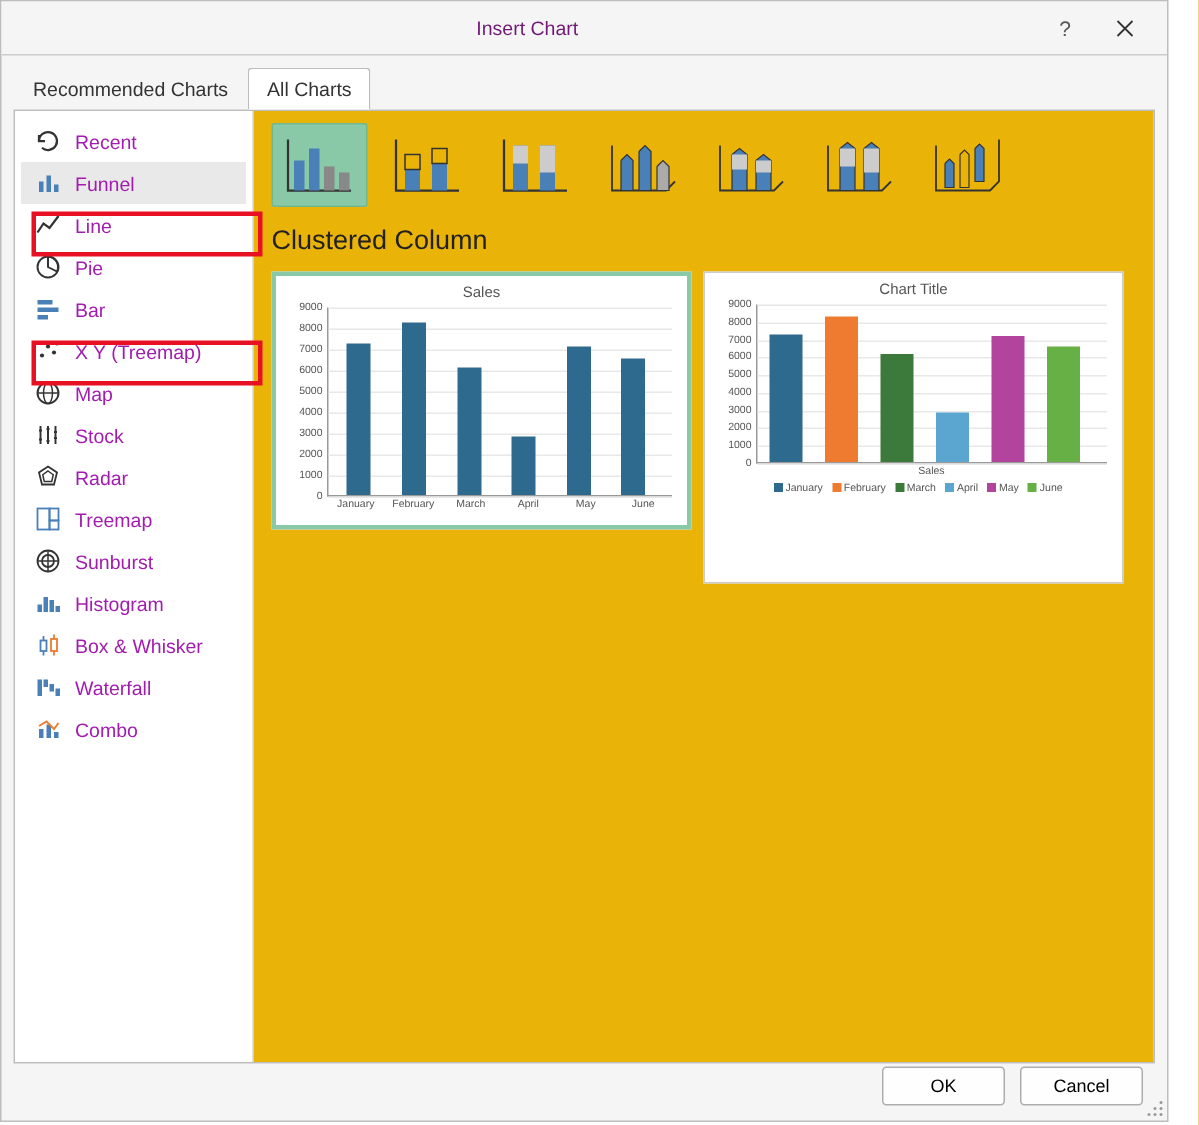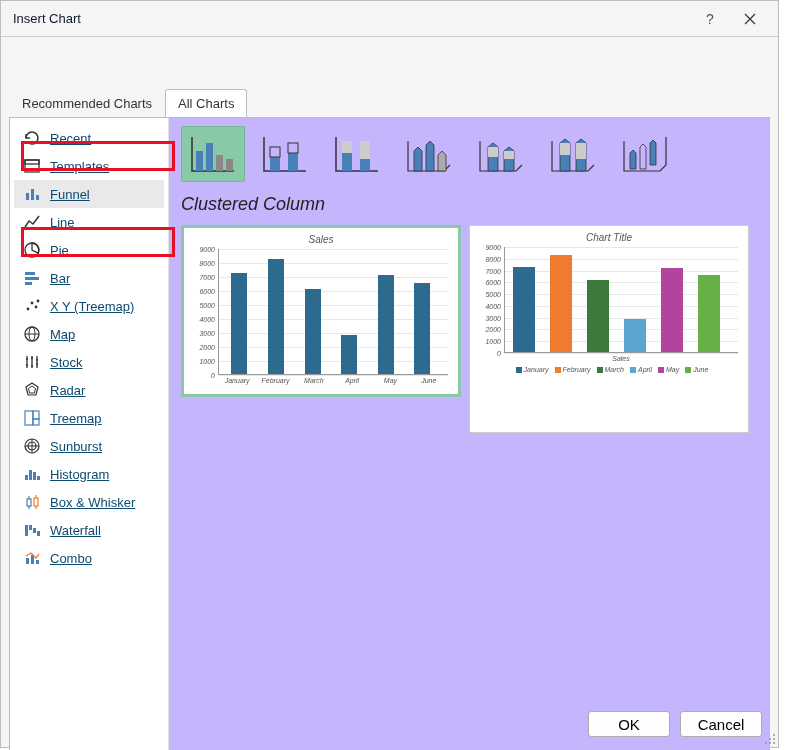--- a/index.html
+++ b/index.html
@@ -1,48 +1,48 @@
 <!DOCTYPE html>
 <html><head>
 <meta charset="utf-8">
 <style>
   * { box-sizing: border-box; font-family: "Segoe UI", Arial, sans-serif; }
   body { margin: 0; background: #fff; width: 799px; height: 750px; position: relative; overflow: hidden; }
   .dialog { width: 779px; height: 748px; background: #f5f5f5; border: 1px solid #bdbdbd; position: relative; }
   .titlebar { height: 36px; display: flex; align-items: center; padding: 0 8px 0 12px; border-bottom: 1px solid #ccc; background: #f5f5f5; }
-  .titlebar .title { font-size: 13px; color: #0f172a; flex: 1; }
+  .titlebar .title { font-size: 13px; color: #701a75; flex: 1; text-align: center; }
   .titlebar .btn { width: 40px; height: 28px; display: flex; align-items: center; justify-content: center; color: #555; font-size: 14px; }
   .tabs { display: flex; padding: 8px 8px 0 8px; gap: 0; align-items: flex-end; }
-  .tab { padding: 6px 12px; font-size: 13px; color: #333; border: 1px solid transparent; border-bottom: none; cursor: pointer; margin-top: 44px; }
+  .tab { padding: 6px 12px; font-size: 13px; color: #333; border: 1px solid transparent; border-bottom: none; cursor: pointer; }
   .tab.active { background: #fff; border-color: #bdbdbd; border-radius: 3px 3px 0 0; }
   .content { display: flex; background: #fff; border: 1px solid #bdbdbd; margin: 0 8px 8px 8px; height: 636px; }
   .sidebar { width: 159px; border-right: 1px solid #e3e3e3; background: #fff; padding-top: 6px; }
-  .sidebar-item { display: flex; align-items: center; height: 28px; padding: 0 6px 0 8px; font-size: 13px; color: #0c4a6e; cursor: pointer; gap: 8px; margin: 0 4px; position: relative; text-decoration: underline; }
+  .sidebar-item { display: flex; align-items: center; height: 28px; padding: 0 6px 0 8px; font-size: 13px; color: #a21caf; cursor: pointer; gap: 8px; margin: 0 4px; position: relative; }
   .sidebar-item.selected { background: #e9e9e9; }
   .sidebar-item .ico { width: 20px; height: 20px; display: flex; align-items: center; justify-content: center; }
   .redbox { position: absolute; border: 3px solid #e81123; pointer-events: none; }
-  .main { flex: 1; padding: 8px 8px 8px 12px; background: #c4b5fd; font-style: italic; }
+  .main { flex: 1; padding: 8px 8px 8px 12px; background: #eab308; }
   .subtype-row { display: flex; gap: 8px; margin-bottom: 12px; }
   .subtype { width: 64px; height: 56px; border: 1px solid transparent; display: flex; align-items: center; justify-content: center; cursor: pointer; border-radius: 2px; }
   .subtype.selected { background: #89c9a7; border-color: #70b893; }
   .charttype-title { font-size: 18px; color: #222; margin: 6px 0 10px 0; font-weight: 400; }
   .previews { display: flex; gap: 8px; }
   .preview { width: 280px; height: 208px; border: 1px solid #ccc; background: #fff; position: relative; }
   .preview.selected { border: 3px solid #89c9a7; width: 280px; height: 172px; }
   .preview-title { text-align: center; font-size: 10px; color: #555; padding: 6px 0 4px 0; }
   .chart-area { position: relative; height: 126px; margin: 0 10px 0 34px; border-left: 1px solid #999; border-bottom: 1px solid #999; }
   .gridline { position: absolute; left: 0; right: 0; height: 0; border-top: 1px solid #e8e8e8; }
   .ytick { position: absolute; left: -30px; width: 26px; text-align: right; font-size: 7px; color: #555; transform: translateY(-50%); }
   .bar { position: absolute; bottom: 0; width: 16px; }
   .xlabels { display: flex; margin: 2px 10px 0 34px; font-size: 7px; color: #555; }
   .xlabels span { flex: 1; text-align: center; }
   .legend { text-align: center; font-size: 7px; color: #555; margin-top: 4px; }
   .legend .sw { display: inline-block; width: 6px; height: 6px; margin: 0 2px 0 6px; vertical-align: middle; }
   .footer { position: absolute; bottom: 10px; right: 16px; display: flex; gap: 10px; }
-  .footer button { width: 82px; height: 26px; font-size: 15px; background: #fefefe; border: 1px solid #adadad; border-radius: 3px; cursor: pointer; }
+  .footer button { width: 82px; height: 26px; font-size: 12px; background: #fefefe; border: 1px solid #adadad; border-radius: 3px; cursor: pointer; }
   .resize-grip { position: absolute; right: 2px; bottom: 2px; width: 14px; height: 14px; color: #999; }
 </style>
 </head>
 <body>
 
 <div class="dialog">
   <div class="titlebar">
     <div class="title">Insert Chart</div>
     <div class="btn">?</div>
     <div class="btn">
@@ -61,29 +61,20 @@
 
     <div class="sidebar">
       <div class="sidebar-item">
         <span class="ico">
             <svg width="18" height="18" viewBox="0 0 18 18">
               <path d="M3 9 A6 6 0 1 1 5 13.5" fill="none" stroke="#333" stroke-width="1.5"></path>
               <path d="M3 5 L3 9 L7 9" fill="none" stroke="#333" stroke-width="1.5"></path>
             </svg>
           </span>
         <span>Recent</span>
-      </div>
-      <div class="sidebar-item">
-        <span class="ico">
-            <svg width="18" height="18" viewBox="0 0 18 18">
-              <rect x="2" y="3" width="14" height="12" fill="none" stroke="#333" stroke-width="1.3"></rect>
-              <rect x="2" y="3" width="14" height="4" fill="none" stroke="#333" stroke-width="1.3"></rect>
-            </svg>
-          </span>
-        <span>Templates</span>
       </div>
       <div class="sidebar-item selected">
         <span class="ico">
             <svg width="18" height="18" viewBox="0 0 18 18">
               <rect x="3" y="8" width="3" height="7" fill="#4a80b8"></rect>
               <rect x="8" y="4" width="3" height="11" fill="#4a80b8"></rect>
               <rect x="13" y="10" width="3" height="5" fill="#4a80b8"></rect>
             </svg>
           </span>
         <span>Funnel</span>

